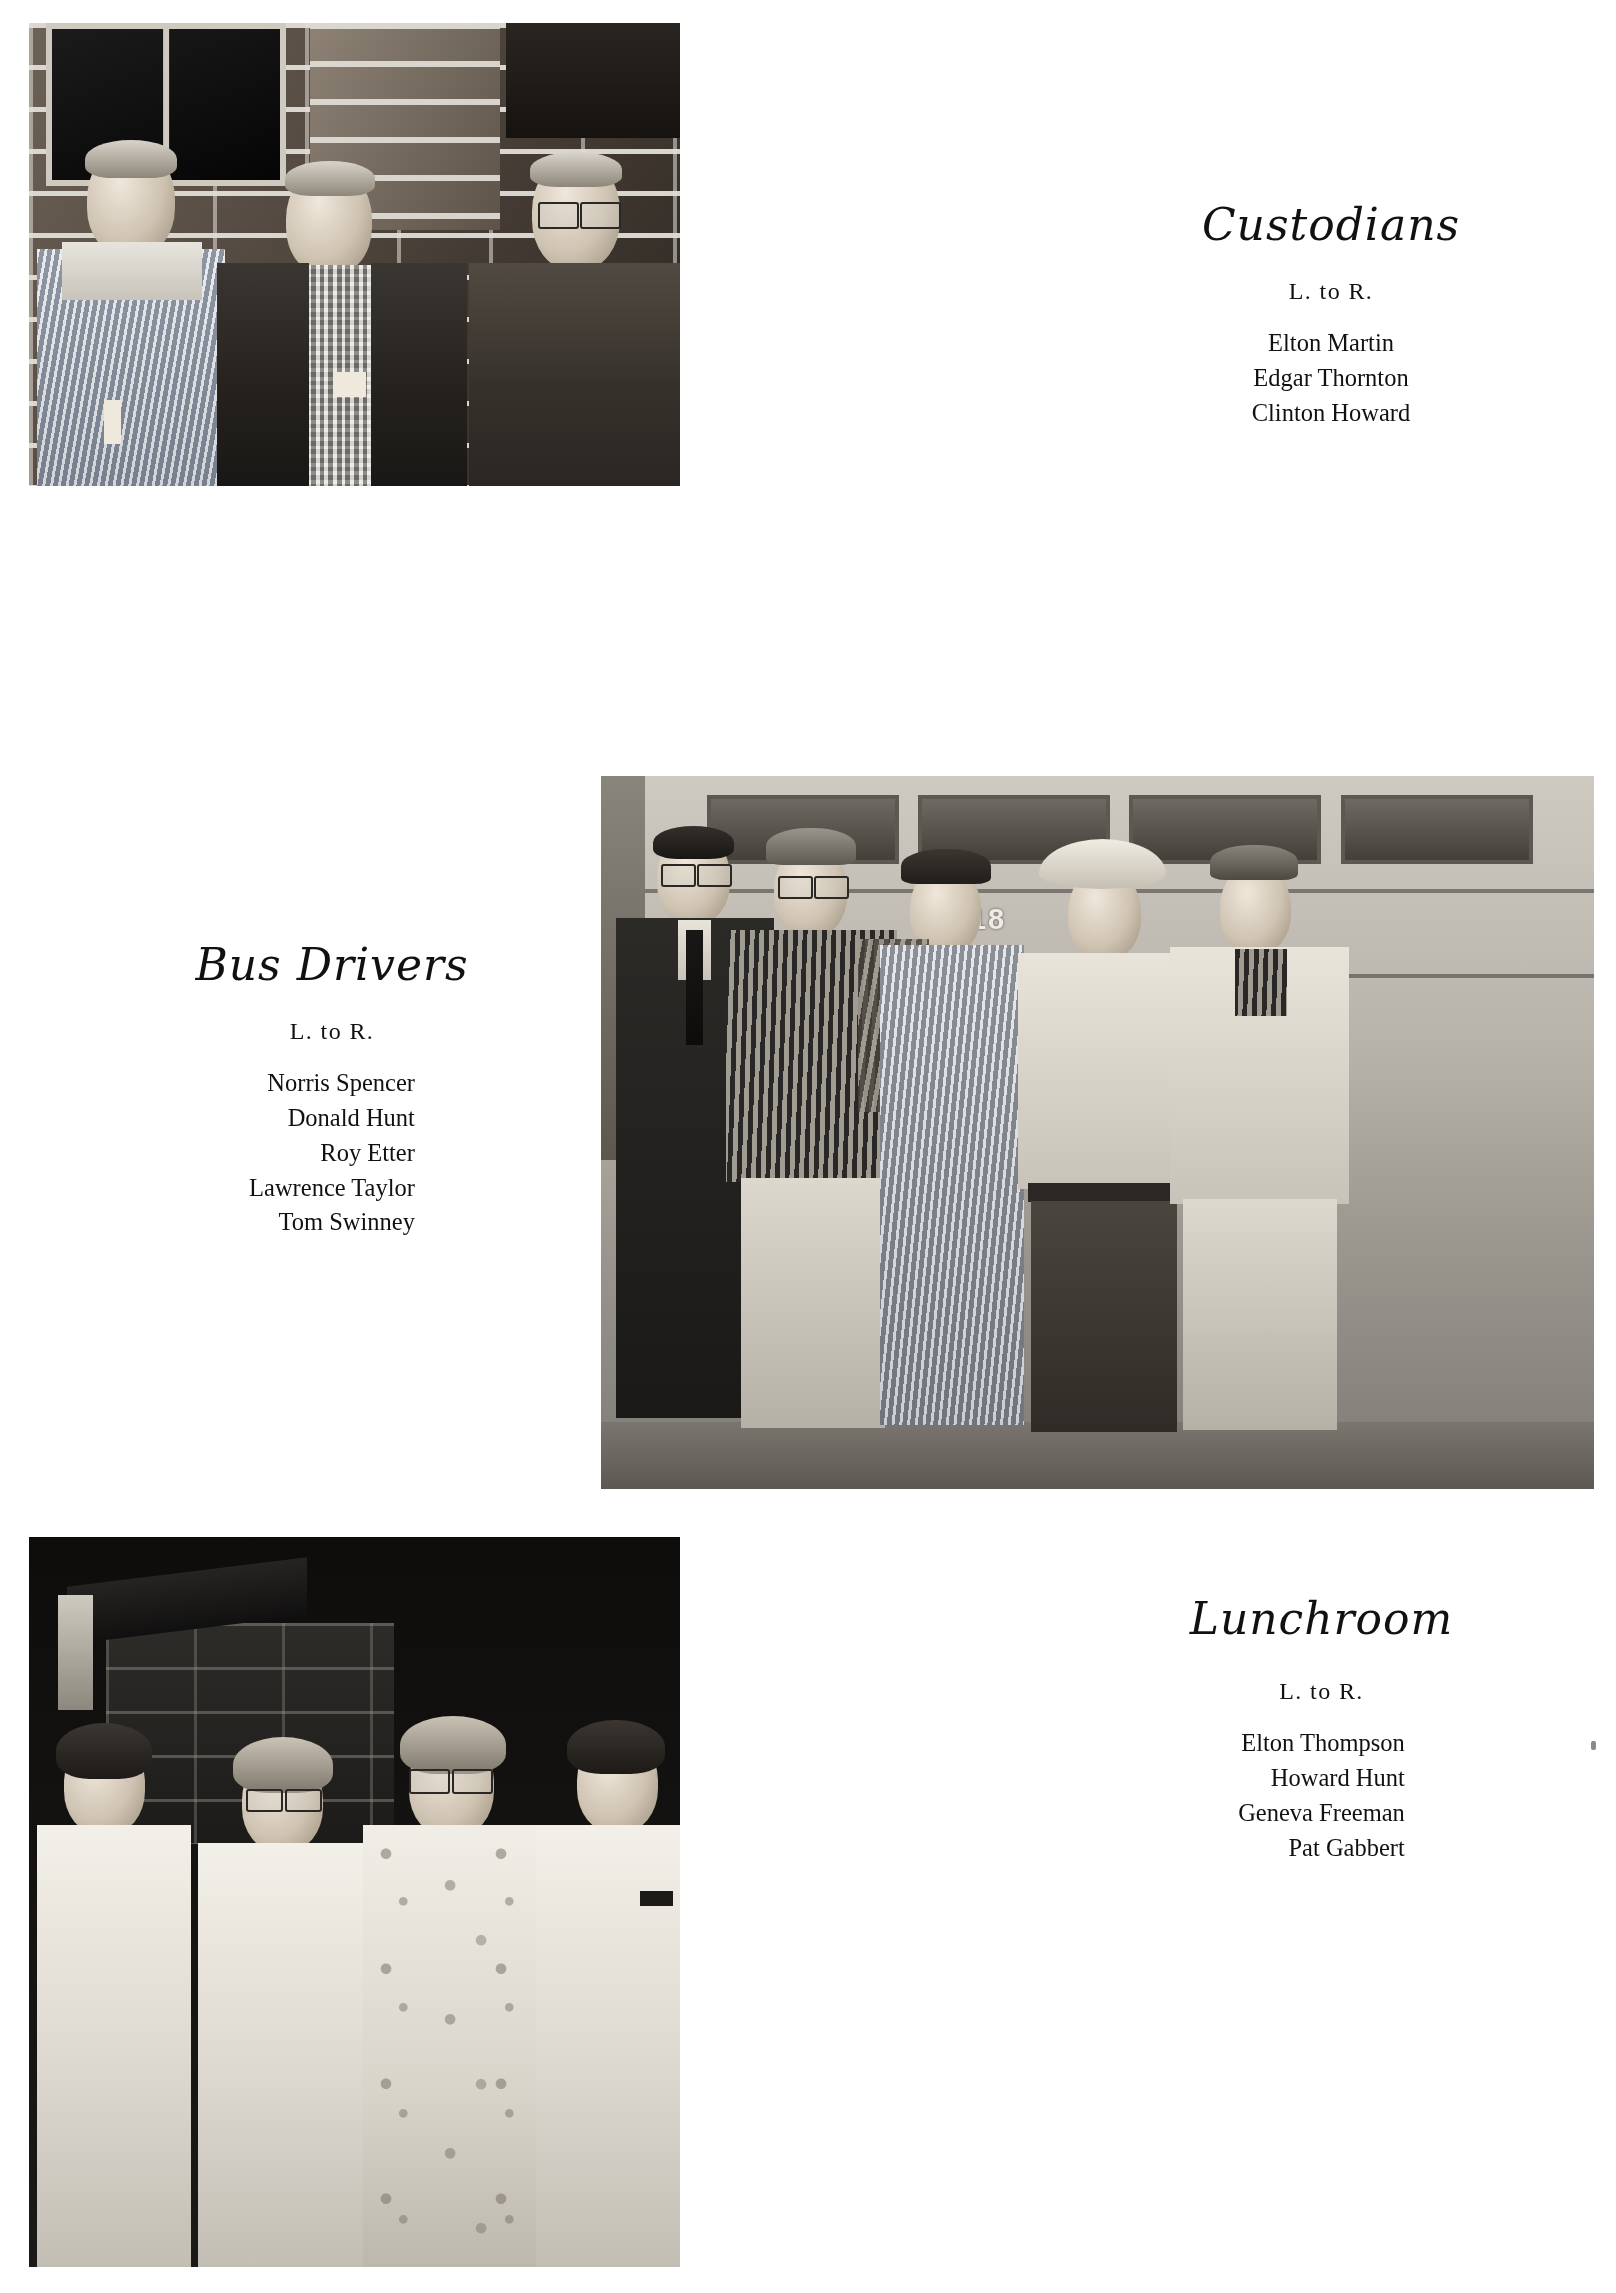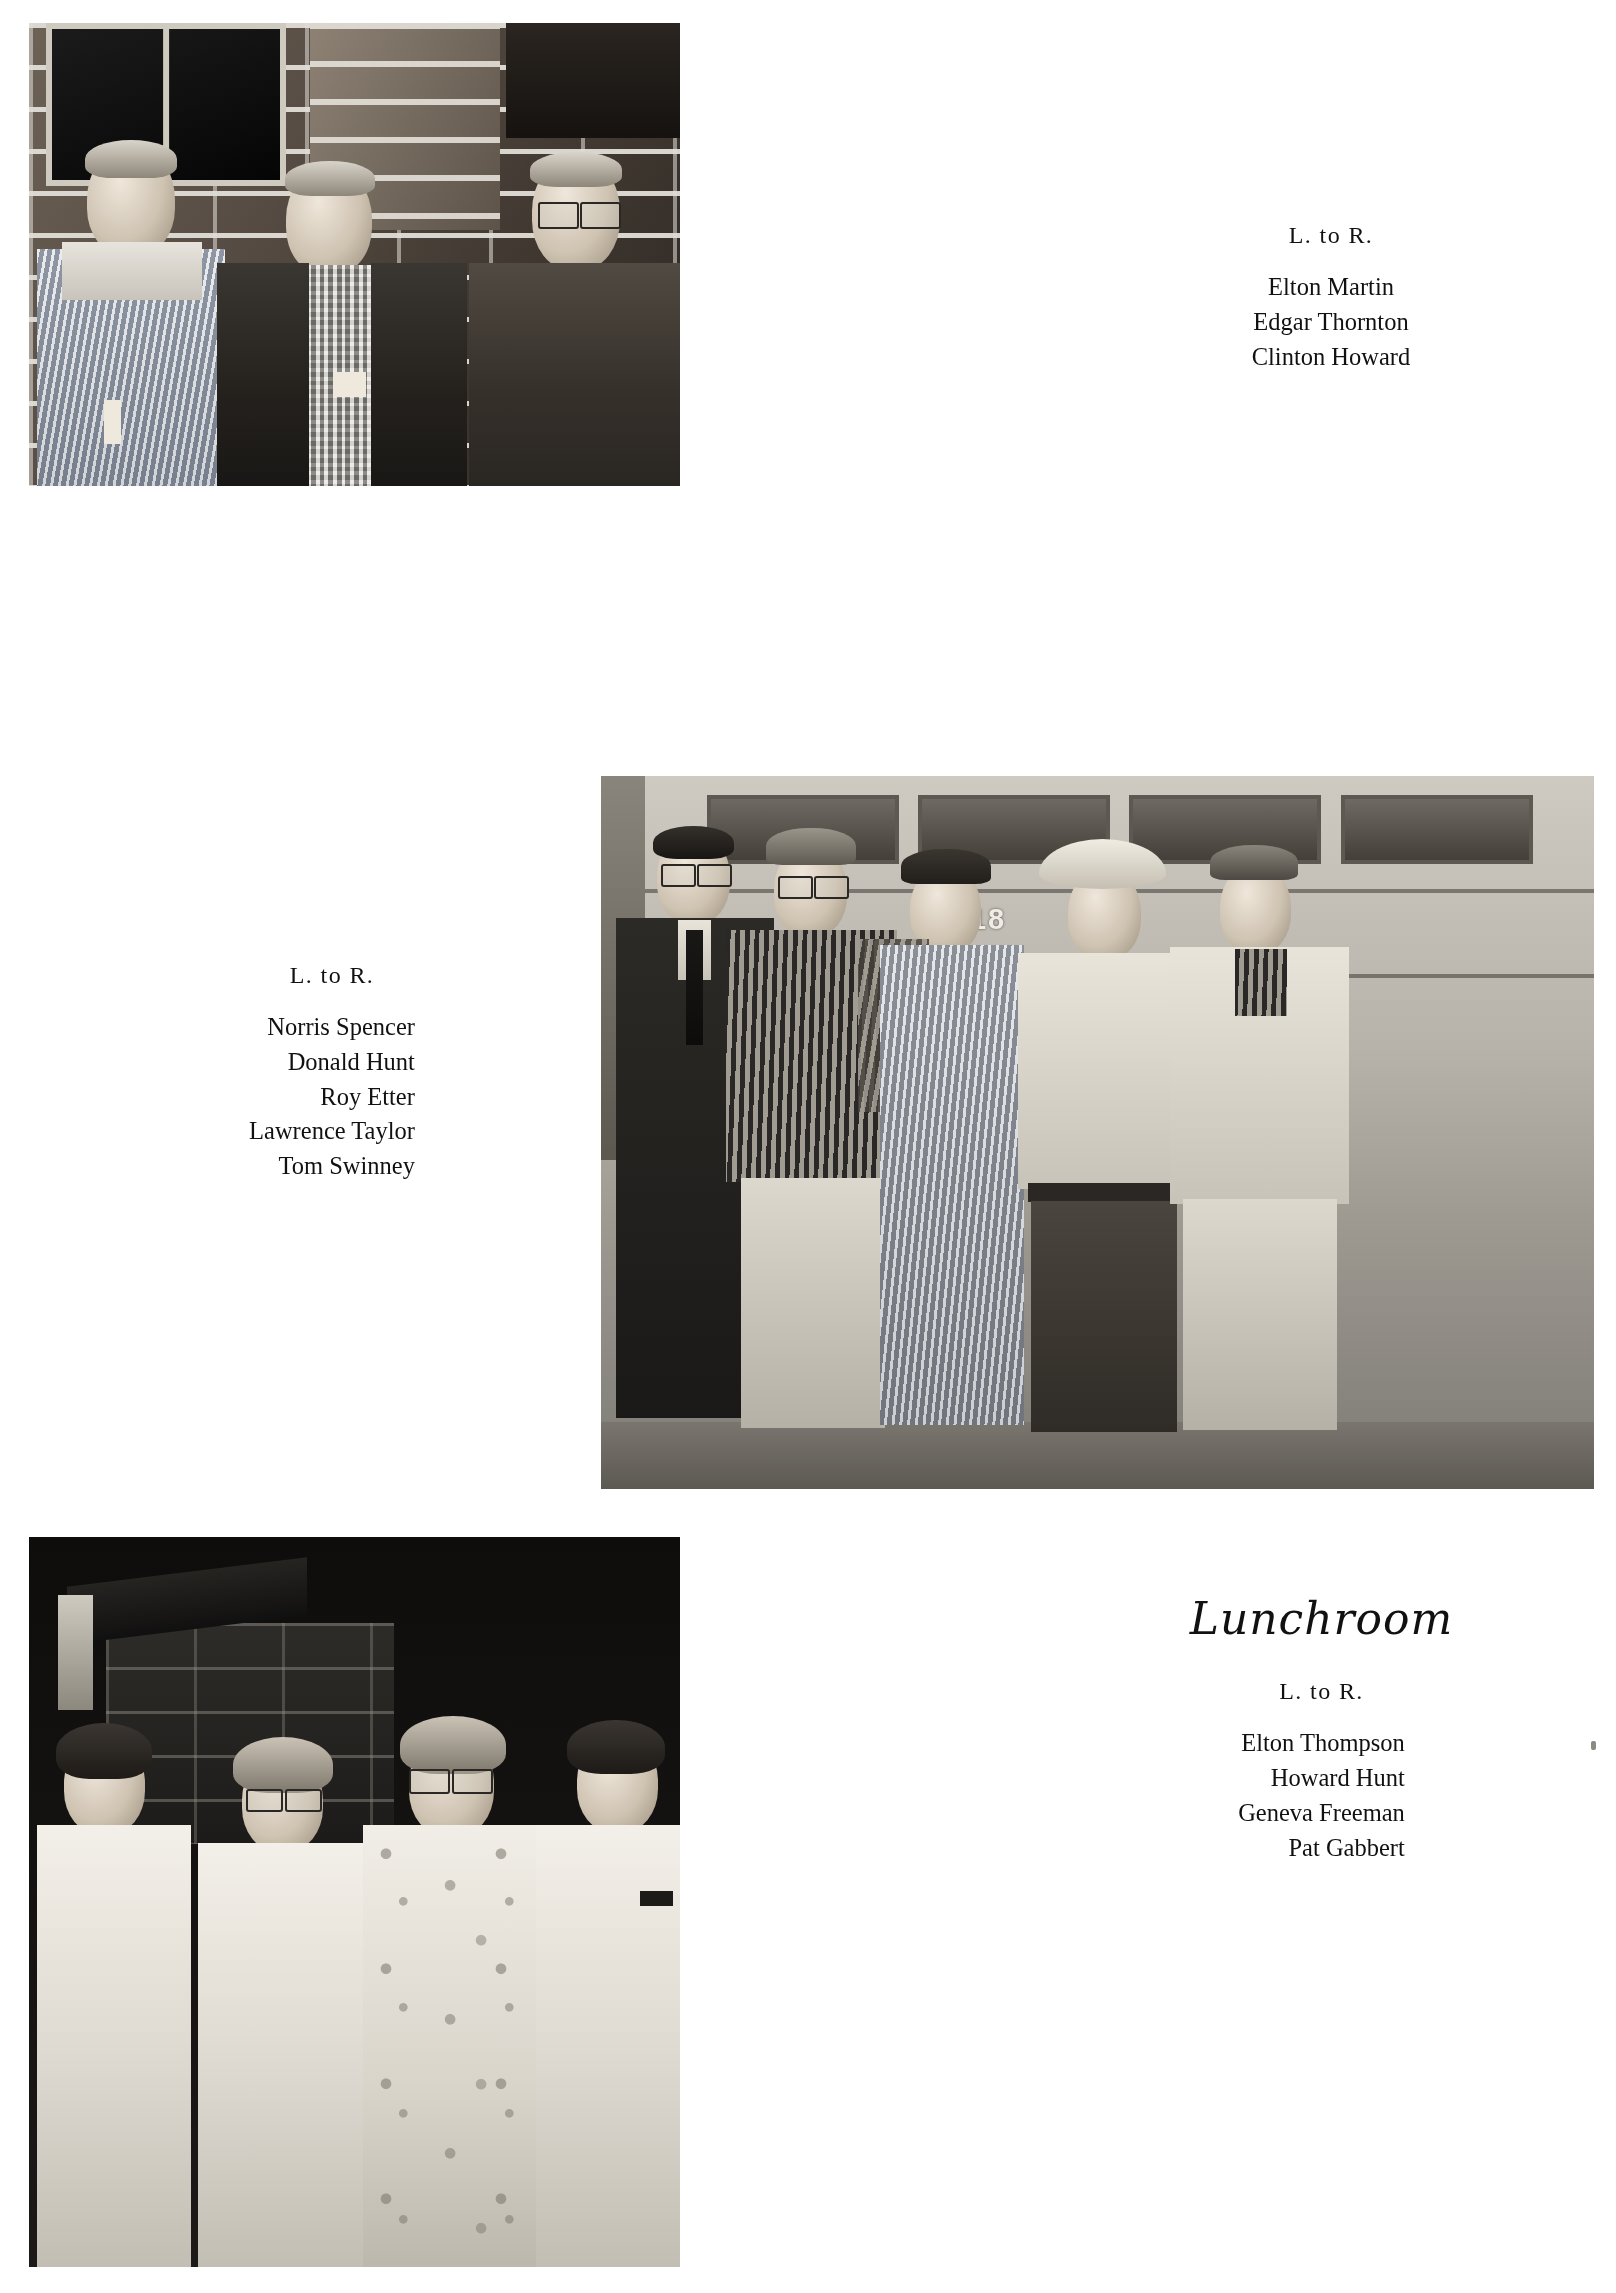--- a/index.html
+++ b/index.html
@@ -361,20 +361,21 @@
       <div class="head" style="left:503px; top:134px; width:88px; height:113px;"></div>
       <div class="hair-grey" style="left:501px; top:129px; width:92px; height:35px;"></div>
       <div class="glasses" style="left:509px; top:179px; width:37px; height:23px;"></div>
       <div class="glasses" style="left:551px; top:179px; width:37px; height:23px;"></div>
       <div class="body-darkshirt" style="left:440px; top:240px; width:213px; height:223px;"></div>
     </div>
   </div>
 </div>
 
 <div class="caption-block" id="cap-custodians">
+  <div class="script-title">Custodians</div>
   <div class="ltor">L.  to R.</div>
   <div class="name-list names-center">
     <span class="nm">Elton Martin</span>
     <span class="nm">Edgar Thornton</span>
     <span class="nm">Clinton Howard</span>
   </div>
 </div>
 
 <div class="photo" id="photo-bus">
   <div class="ph-inner">
@@ -427,20 +428,21 @@
       <div class="head" style="left:619px; top:88px; width:71px; height:90px;"></div>
       <div class="cap" style="left:609px; top:69px; width:88px; height:35px; background:linear-gradient(180deg,#8a857b,#4d4942);"></div>
       <div class="shirt-light" style="left:569px; top:171px; width:179px; height:257px;"></div>
       <div class="shirt-stripe-dark" style="left:634px; top:173px; width:52px; height:67px;"></div>
       <div class="pants-light" style="left:582px; top:423px; width:154px; height:231px;"></div>
     </div>
   </div>
 </div>
 
 <div class="caption-block" id="cap-bus">
+  <div class="script-title">Bus Drivers</div>
   <div class="ltor">L.  to R.</div>
   <div class="name-list">
     <span class="names-left">
       <span class="nm">Norris Spencer</span>
       <span class="nm">Donald Hunt</span>
       <span class="nm">Roy Etter</span>
       <span class="nm">Lawrence Taylor</span>
       <span class="nm">Tom Swinney</span>
     </span>
   </div>

